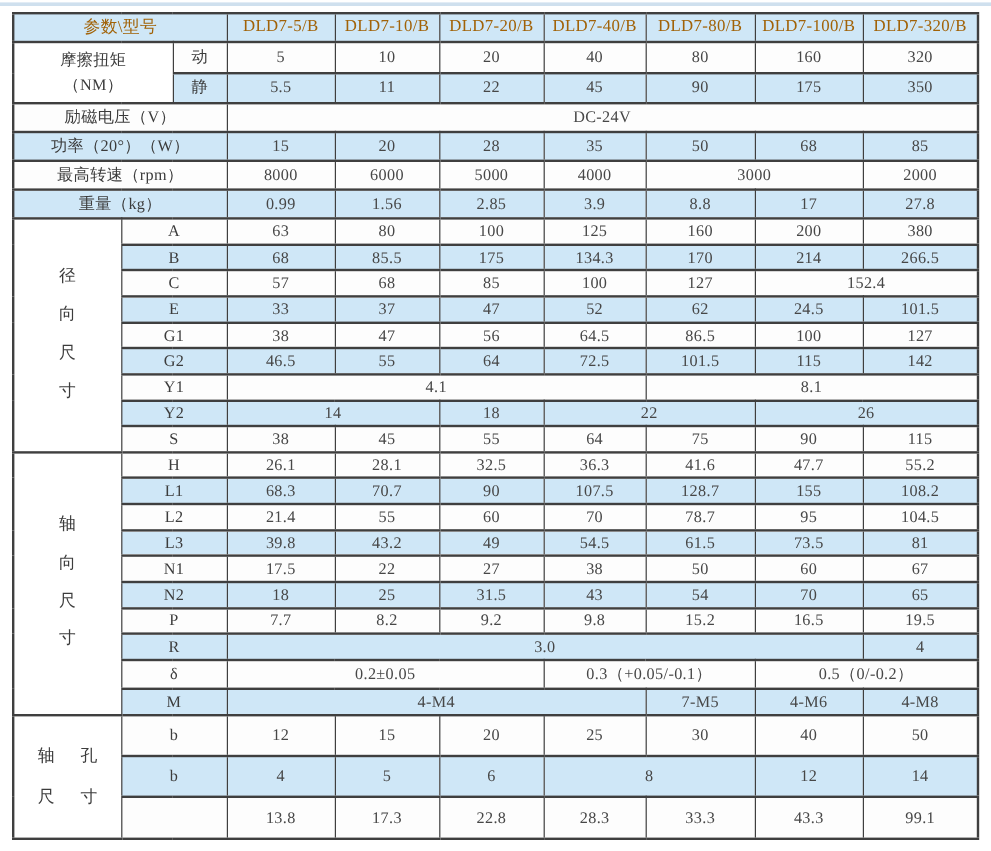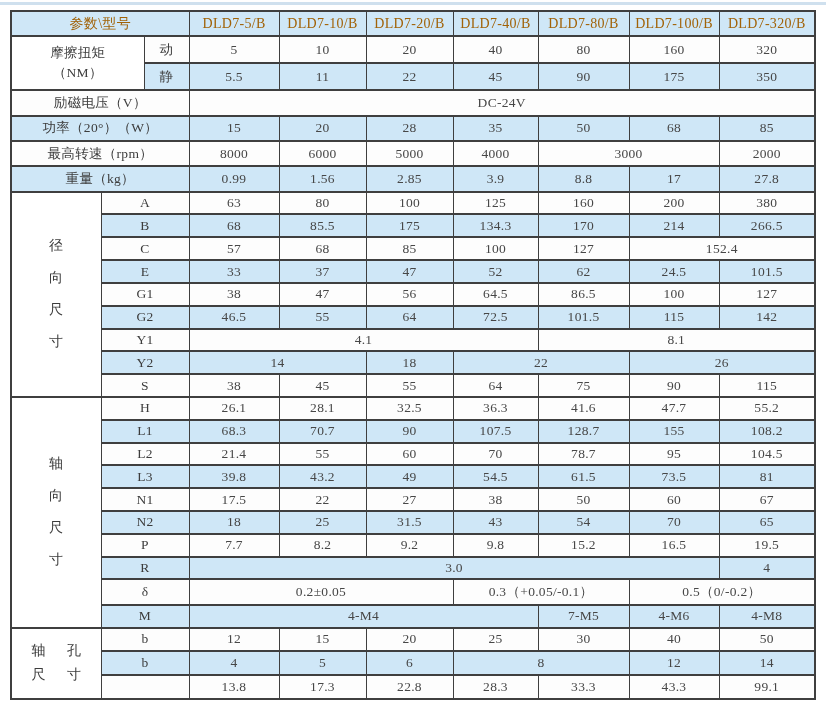--- a/index.html
+++ b/index.html
@@ -54,21 +54,21 @@
     background: #ffffff !important;
     color: #3c3c3c;
   }
   td.rowhead div { line-height: 1.5; }
   td.section .vchar {
     margin: 15px 0;
     font-size: 14px;
     line-height: 1.2;
   }
   td.section.shaft div {
-    margin: 6px 0;
+    margin: 16px 0;
     letter-spacing: 9px;
     padding-left: 9px;
     font-size: 14px;
   }
 </style>
 </head>
 <body>
 
 <div class="top-strip"></div>
 

